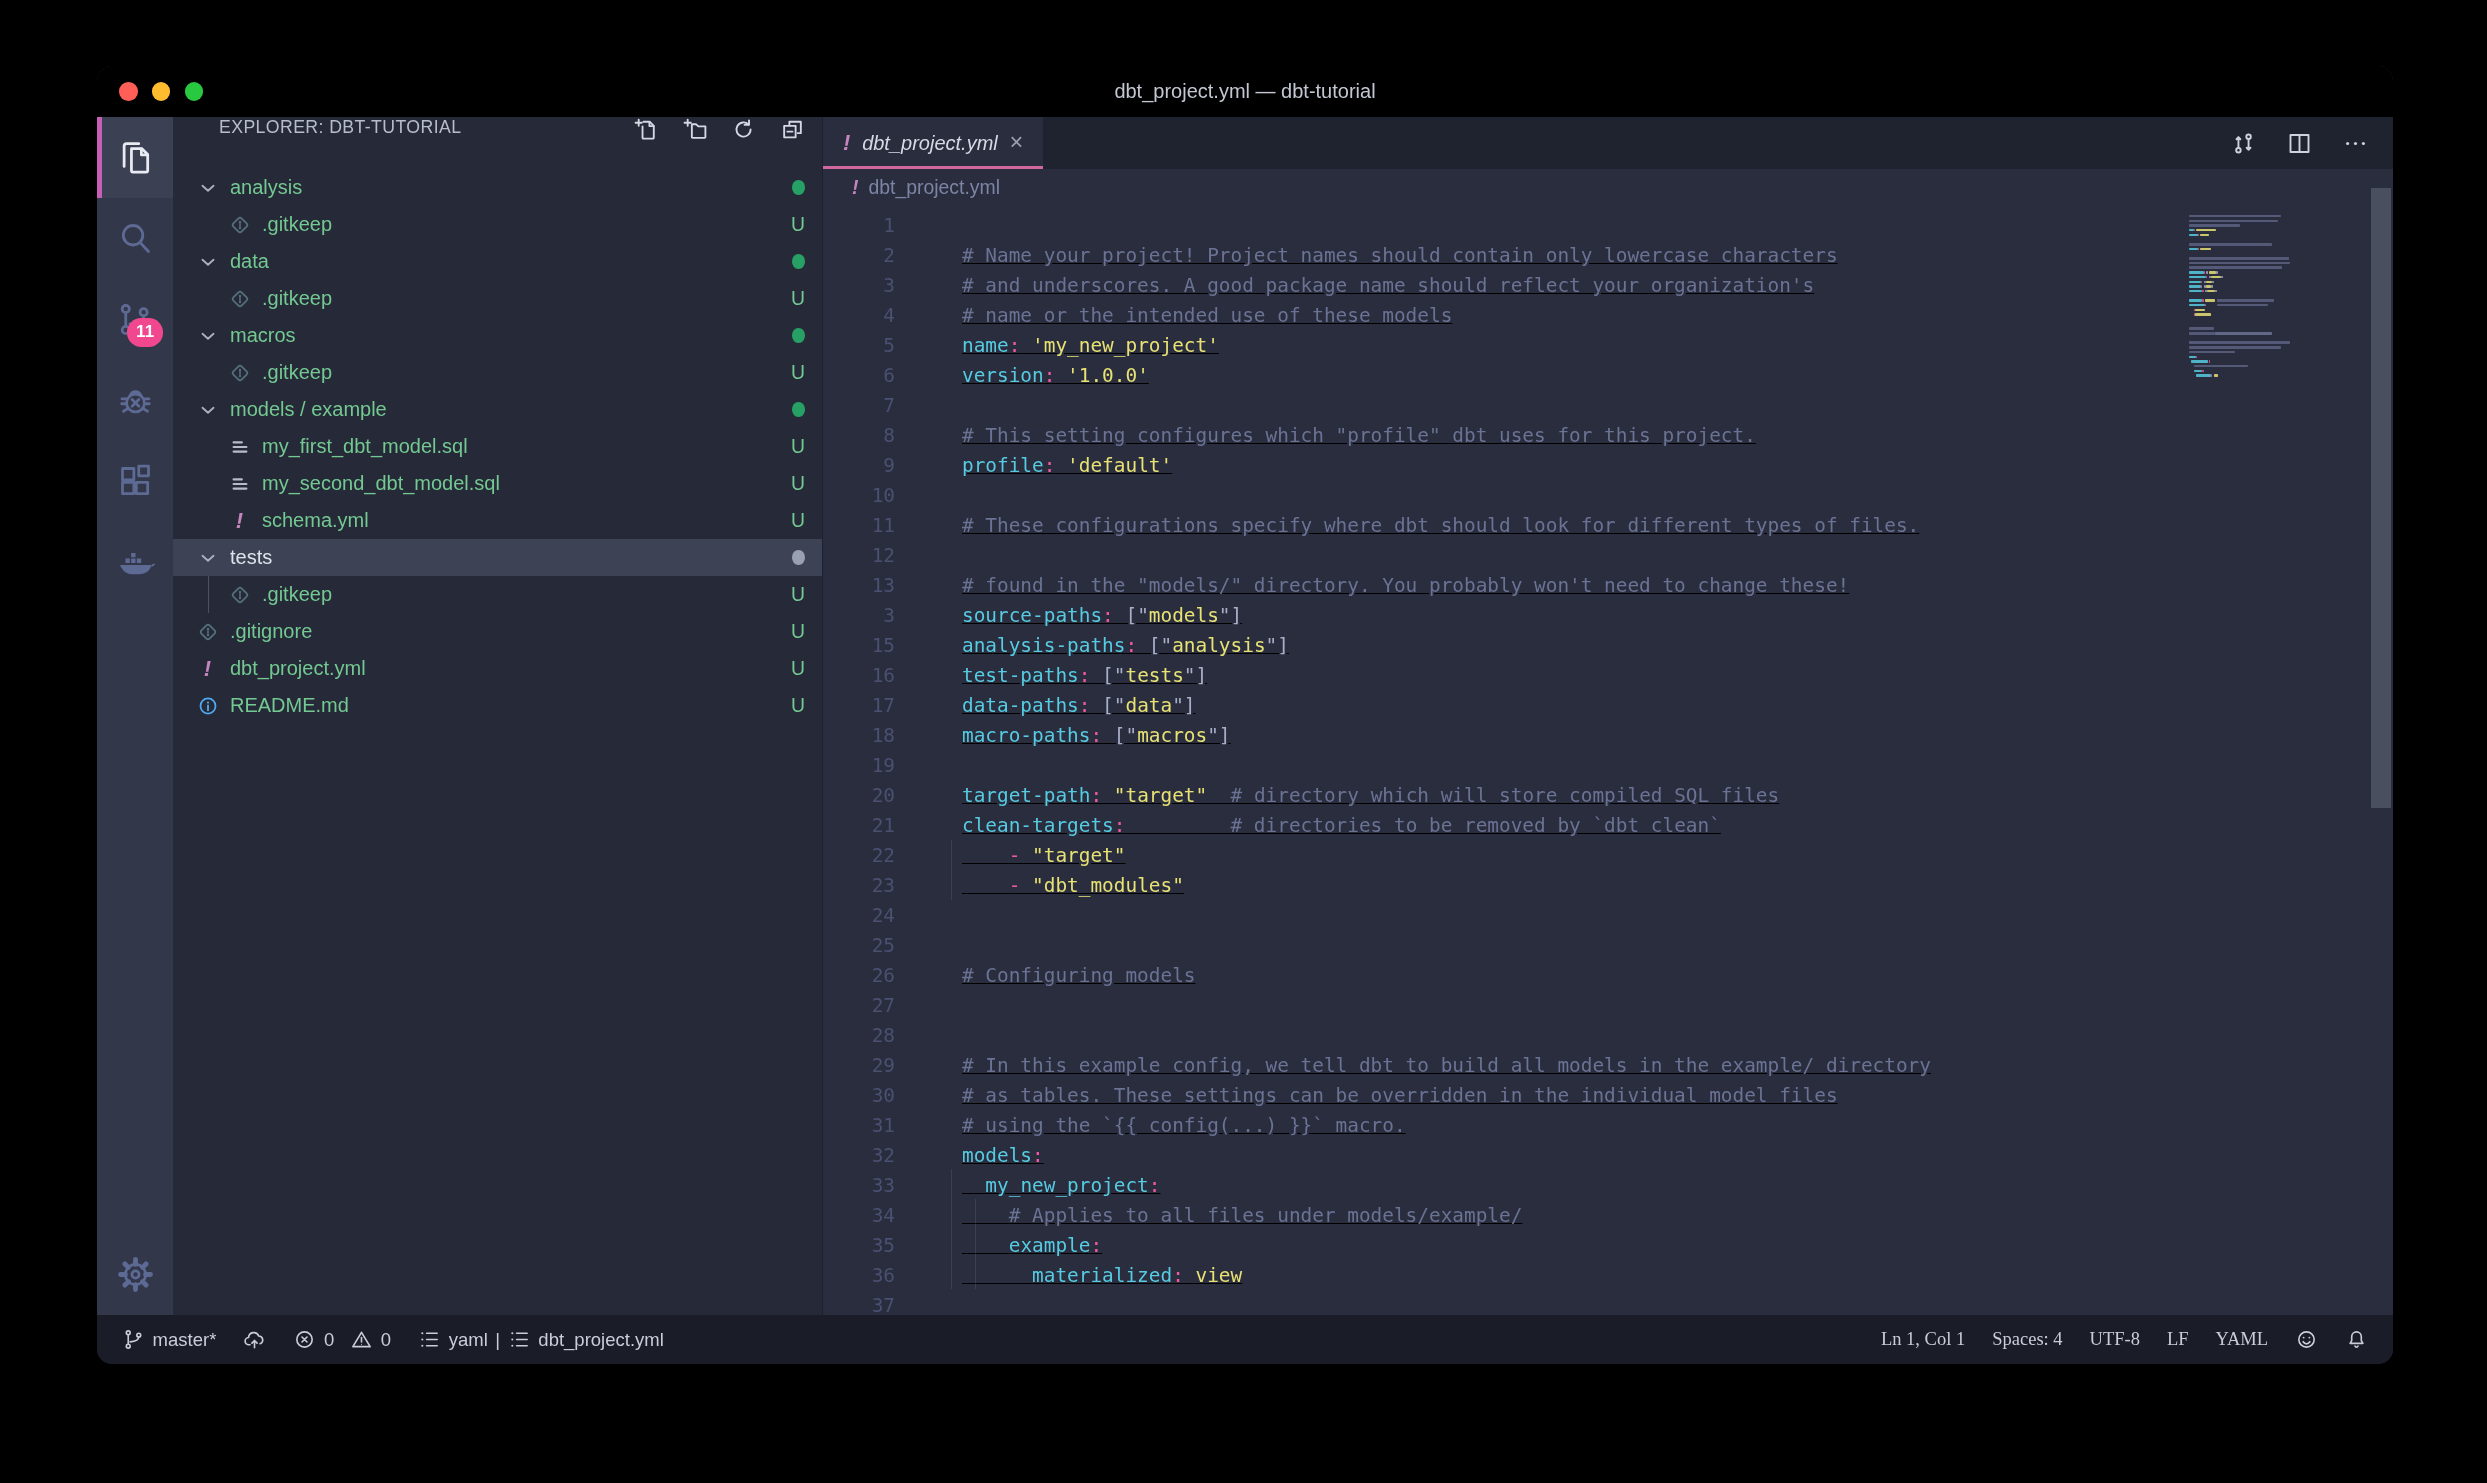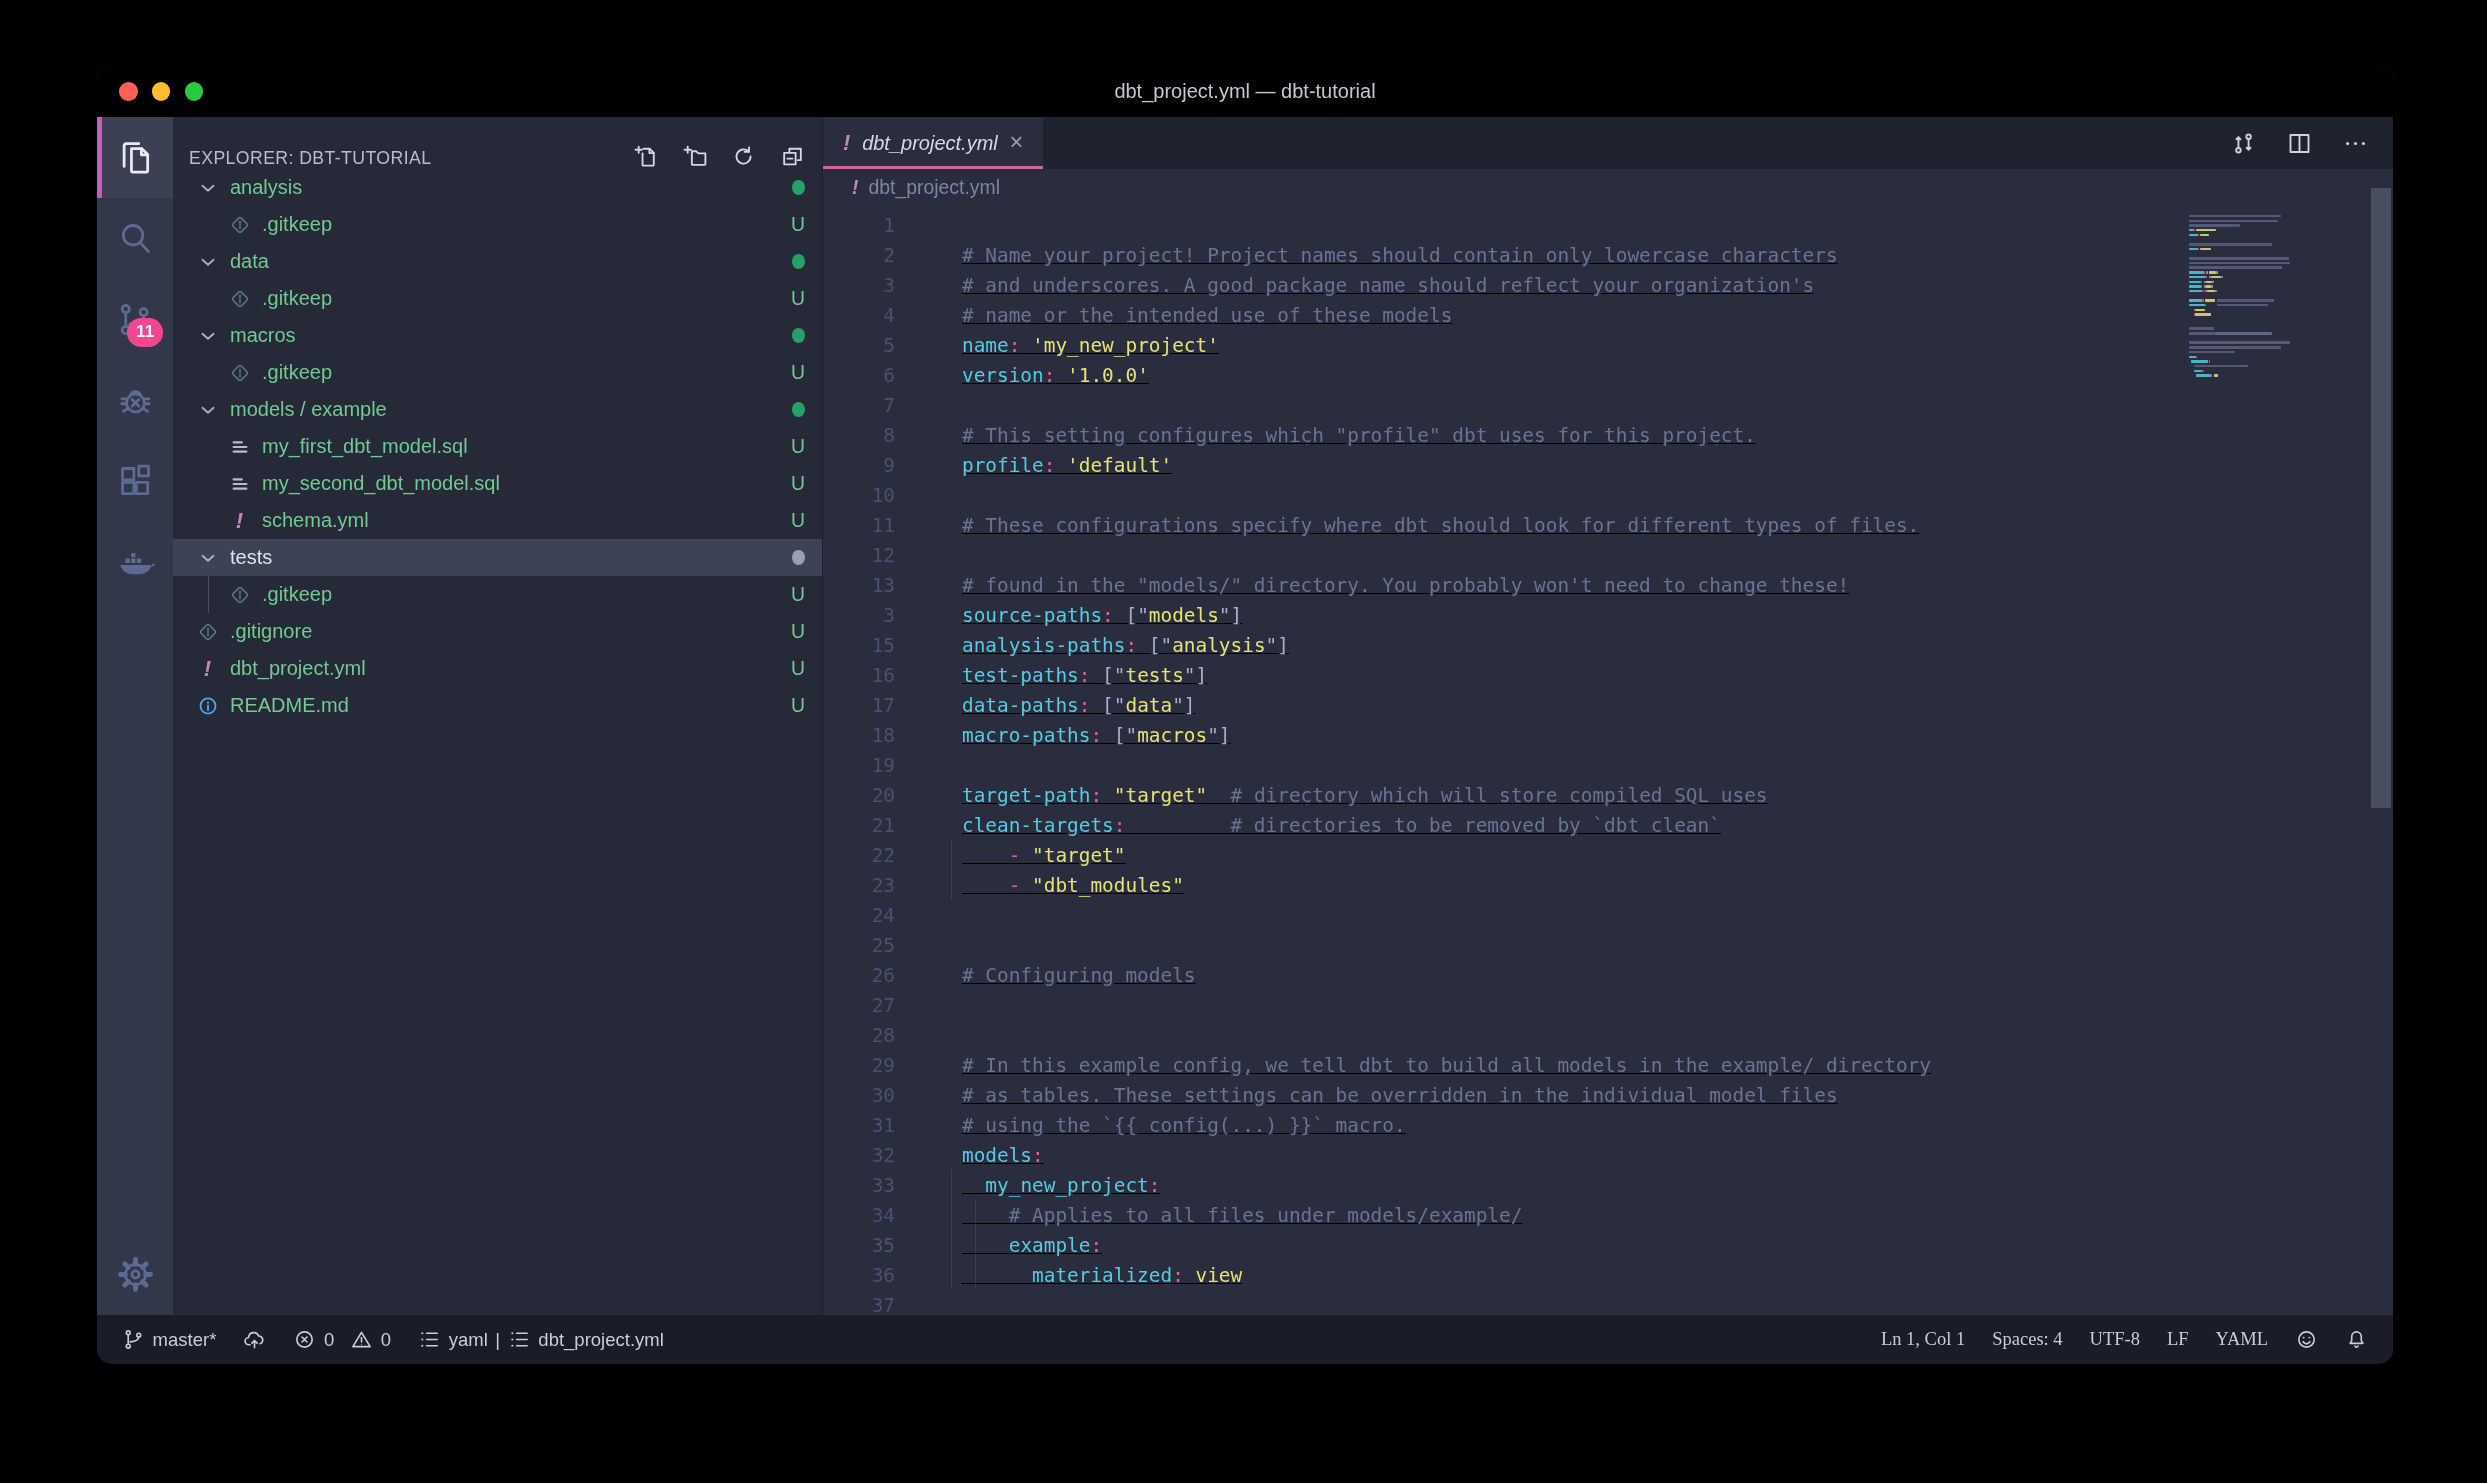--- a/index.html
+++ b/index.html
@@ -19,21 +19,21 @@
   .act-item svg{width:39px;height:39px;stroke:#5d6a94;stroke-width:1.7;fill:none;stroke-linecap:round;stroke-linejoin:round;}
   .act-item.active{background:#3c4053;}
   .act-item.active svg{stroke:#e9ebf2;}
   .act-item.active::before{content:"";position:absolute;left:0;top:0;bottom:0;width:5px;background:#c75fb9;}
   .act-badge{position:absolute;right:10px;bottom:13.5px;min-width:29px;height:29px;border-radius:14.3px;background:#f1478f;
     color:#fff;font-size:17px;font-weight:bold;display:flex;align-items:center;justify-content:center;padding:0 3.4px;}
   .act-spacer{flex:1;}
   .act-item .fillicon{fill:#5d6a94;stroke:none;}
   
   .sidebar{width:649px;background:#262a38;flex:0 0 auto;display:flex;flex-direction:column;border-right:0.8px solid #1d2030;}
-  .sb-header{height:52px;display:flex;align-items:flex-end;padding:0 17px 0 16px;flex:0 0 auto;}
+  .sb-header{height:52px;display:flex;align-items:flex-start;padding:0 17px 0 46px;flex:0 0 auto;}
   .sb-title{font-size:17.7px;letter-spacing:0.4px;color:#b8bdcc;flex:1;}
   .sb-actions{display:flex;gap:23.6px;align-items:center;}
   .sb-actions svg{width:25px;height:25px;stroke:#d5d8e2;stroke-width:1.8;fill:none;stroke-linecap:round;stroke-linejoin:round;}
   .tree{flex:1;overflow:hidden;}
   .tree-row{height:37px;display:flex;align-items:center;position:relative;padding-right:17px;}
   .tree-row.selected{background:#3d4254;}
   .tr-indent{flex:0 0 auto;}
   .tr-chevron svg{width:20px;height:20px;stroke:#aab0be;stroke-width:2;fill:none;stroke-linecap:round;stroke-linejoin:round;}
   .tr-icon{width:25px;height:25px;margin-right:10px;display:flex;align-items:center;justify-content:center;flex:0 0 auto;}
   .tr-icon svg{width:22px;height:22px;}
@@ -399,21 +399,21 @@
             <div class="code-line"><span class="ln">10</span><span class="ltext"></span></div>
             <div class="code-line"><span class="ln">11</span><span class="ltext"><span class="tk-c"># These configurations specify where dbt should look for different types of files.</span></span></div>
             <div class="code-line"><span class="ln">12</span></div>
             <div class="code-line"><span class="ln">13</span><span class="ltext"><span class="tk-c"># found in the "models/" directory. You probably won't need to change these!</span></span></div>
             <div class="code-line"><span class="ln">3</span><span class="ltext"><span class="tk-k">source-paths</span><span class="tk-p">:</span><span class="tk-b"> ["</span><span class="tk-s">models</span><span class="tk-b">"]</span></span></div>
             <div class="code-line"><span class="ln">15</span><span class="ltext"><span class="tk-k">analysis-paths</span><span class="tk-p">:</span><span class="tk-b"> ["</span><span class="tk-s">analysis</span><span class="tk-b">"]</span></span></div>
             <div class="code-line"><span class="ln">16</span><span class="ltext"><span class="tk-k">test-paths</span><span class="tk-p">:</span><span class="tk-b"> ["</span><span class="tk-s">tests</span><span class="tk-b">"]</span></span></div>
             <div class="code-line"><span class="ln">17</span><span class="ltext"><span class="tk-k">data-paths</span><span class="tk-p">:</span><span class="tk-b"> ["</span><span class="tk-s">data</span><span class="tk-b">"]</span></span></div>
             <div class="code-line"><span class="ln">18</span><span class="ltext"><span class="tk-k">macro-paths</span><span class="tk-p">:</span><span class="tk-b"> ["</span><span class="tk-s">macros</span><span class="tk-b">"]</span></span></div>
             <div class="code-line"><span class="ln">19</span><span class="ltext"></span></div>
-            <div class="code-line"><span class="ln">20</span><span class="ltext"><span class="tk-k">target-path</span><span class="tk-p">:</span><span class="tk-s"> "target"</span><span class="tk-c">  # directory which will store compiled SQL uses</span></span></div>
+            <div class="code-line"><span class="ln">20</span><span class="ltext"><span class="tk-k">target-path</span><span class="tk-p">:</span><span class="tk-s"> "target"</span><span class="tk-c">  # directory which will store compiled SQL files</span></span></div>
             <div class="code-line"><span class="ln">21</span><span class="ltext"><span class="tk-k">clean-targets</span><span class="tk-p">:</span><span class="tk-c">         # directories to be removed by `dbt clean`</span></span></div>
             <div class="code-line"><span class="ln">22</span><span class="ltext"><span class="tk-w">    </span><span class="tk-p">- </span><span class="tk-s">"target"</span></span></div>
             <div class="code-line"><span class="ln">23</span><span class="ltext"><span class="tk-w">    </span><span class="tk-p">- </span><span class="tk-s">"dbt_modules"</span></span></div>
             <div class="code-line"><span class="ln">24</span><span class="ltext"></span></div>
             <div class="code-line"><span class="ln">25</span><span class="ltext"></span></div>
             <div class="code-line"><span class="ln">26</span><span class="ltext"><span class="tk-c"># Configuring models</span></span></div>
             <div class="code-line"><span class="ln">27</span></div>
             <div class="code-line"><span class="ln">28</span><span class="ltext"></span></div>
             <div class="code-line"><span class="ln">29</span><span class="ltext"><span class="tk-c"># In this example config, we tell dbt to build all models in the example/ directory</span></span></div>
             <div class="code-line"><span class="ln">30</span><span class="ltext"><span class="tk-c"># as tables. These settings can be overridden in the individual model files</span></span></div>

